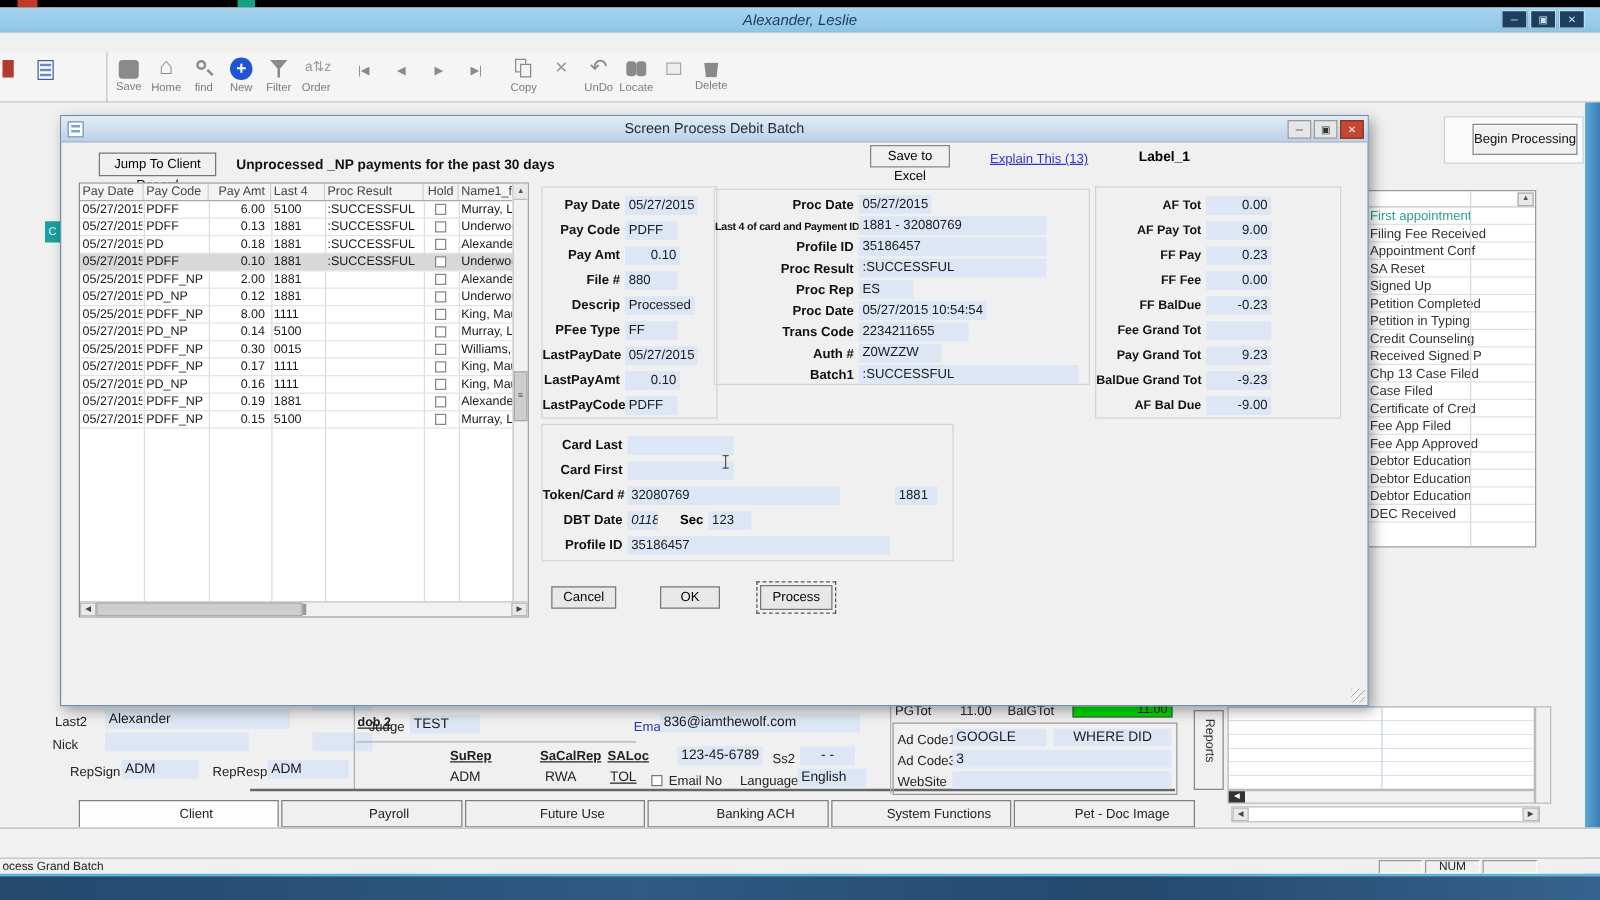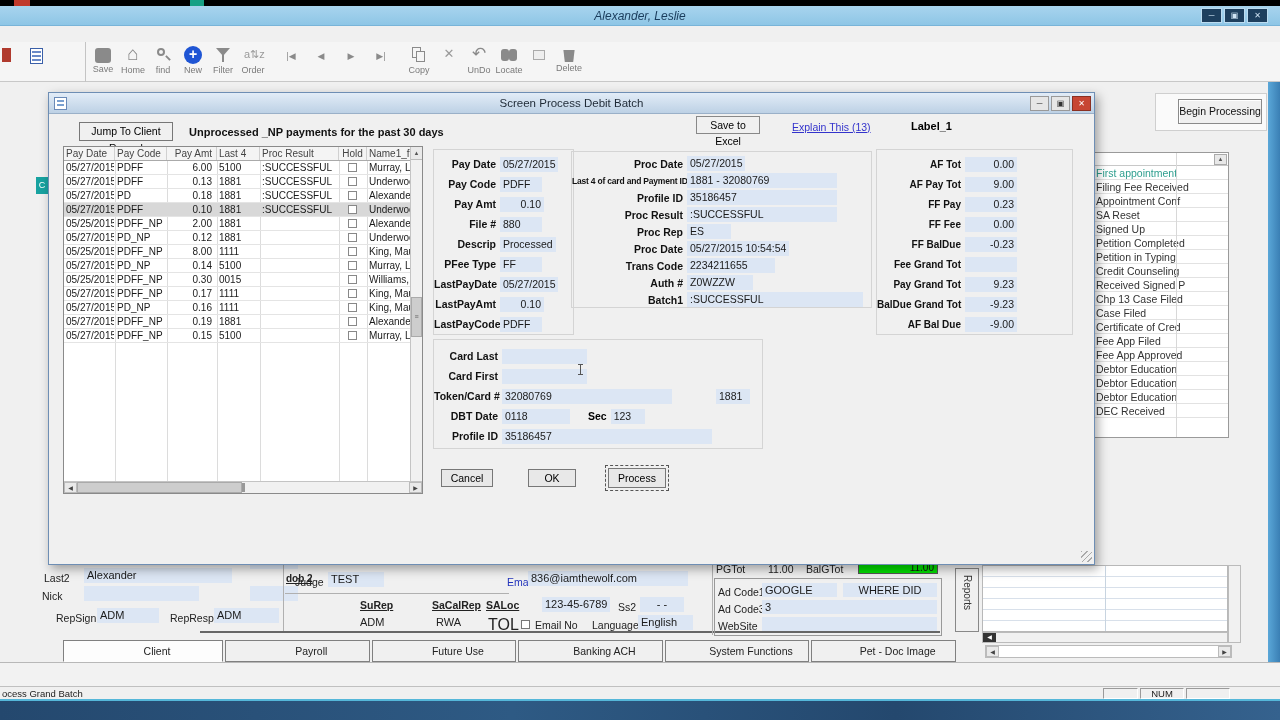--- a/index.html
+++ b/index.html
@@ -117,21 +117,21 @@
   #proc-form .r1 .fval,#proc-form .r2 .fval,#proc-form .r3 .fval { width:150px; }
   #proc-form .r4 .fval { width:44px; } #proc-form .r5 .fval { width:102px; }
   #proc-form .r6 .fval { width:88px; } #proc-form .r7 .fval { width:66px; }
   #proc-form .r8 .fval { width:176px; }
   #totals-form .frow { height:20px; } #totals-form .flabel { width:88px; font-size:10px; }
   #totals-form .fval { width:52px; text-align:right; }
 
   
   #card-panel { left:384px; top:246px; width:330px; height:110px; padding-top:6px; border:1px solid #d4d4d4; }
   #card-panel .frow { height:20px; } #card-panel .flabel { width:68px; }
-  .w85{width:85px;} .w170{width:170px;} .w44{width:68px;} .w34{width:34px;} .w210{width:210px;}
+  .w85{width:85px;} .w170{width:170px;} .w44{width:24px;font-style:italic;} .w34{width:34px;} .w210{width:210px;}
   #tok-extra { margin-left:44px; }
   #sec-lbl { font-weight:bold; font-size:10.5px; margin:0 4px 0 18px; }
   #text-cursor { position:absolute; left:146px; top:24px; width:1px; height:11px; background:#555; }
   #text-cursor:before,#text-cursor:after { content:""; position:absolute; left:-2px; width:5px; height:1px; background:#555; }
   #text-cursor:after { bottom:0; }
 
   
   .dlgbtn { position:absolute; background:#e8e8e8; border:1px solid #777; font-size:10.5px; text-align:center; }
   #btn-cancel { left:392px; top:376px; width:52px; height:18px; line-height:16px; }
   #btn-ok { left:479px; top:376px; width:48px; height:18px; line-height:16px; }
@@ -278,21 +278,21 @@
   <span class="abs cval" style="left:214px;top:608px;width:65px;">ADM</span>
   <div class="abs" id="vline-cf"></div>
   <span class="abs clbl" style="left:295px;top:576px;">Judge</span>
   <span class="abs cval" style="left:328px;top:572px;width:56px;">TEST</span>
   <div class="abs" id="hline-judge"></div>
   <span class="abs clbl u" style="left:360px;top:599px;">SuRep</span>
   <span class="abs clbl u" style="left:432px;top:599px;">SaCalRep</span>
   <span class="abs clbl u" style="left:486px;top:599px;">SALoc</span>
   <span class="abs clbl" style="left:360px;top:616px;font-size:11px;">ADM</span>
   <span class="abs clbl" style="left:436px;top:616px;font-size:11px;">RWA</span>
-  <span class="abs clbl" style="left:488px;top:616px;font-size:16px;text-decoration:underline;">TOL</span>
+  <span class="abs clbl" style="left:488px;top:616px;font-size:11px;text-decoration:underline;">TOL</span>
   <div class="abs" id="hline-bottom"></div>
   <span class="abs blbl" style="left:507px;top:576px;">Email</span>
   <span class="abs cval" style="left:528px;top:571px;width:160px;">836@iamthewolf.com</span>
   <span class="abs blbl" style="left:518px;top:601px;padding-left:35px;">Ss1</span>
   <span class="abs cval" style="left:542px;top:597px;width:68px;">123-45-6789</span>
   <span class="abs clbl" style="left:618px;top:601px;">Ss2</span>
   <span class="abs cval" style="left:640px;top:597px;width:44px;text-align:center;">- -</span>
   <span class="abs" style="left:521px;top:620px;width:9px;height:9px;border:1px solid #777;background:#fff;"></span>
   <span class="abs clbl" style="left:535px;top:619px;">Email No</span>
   <span class="abs clbl" style="left:592px;top:619px;">Language</span>

